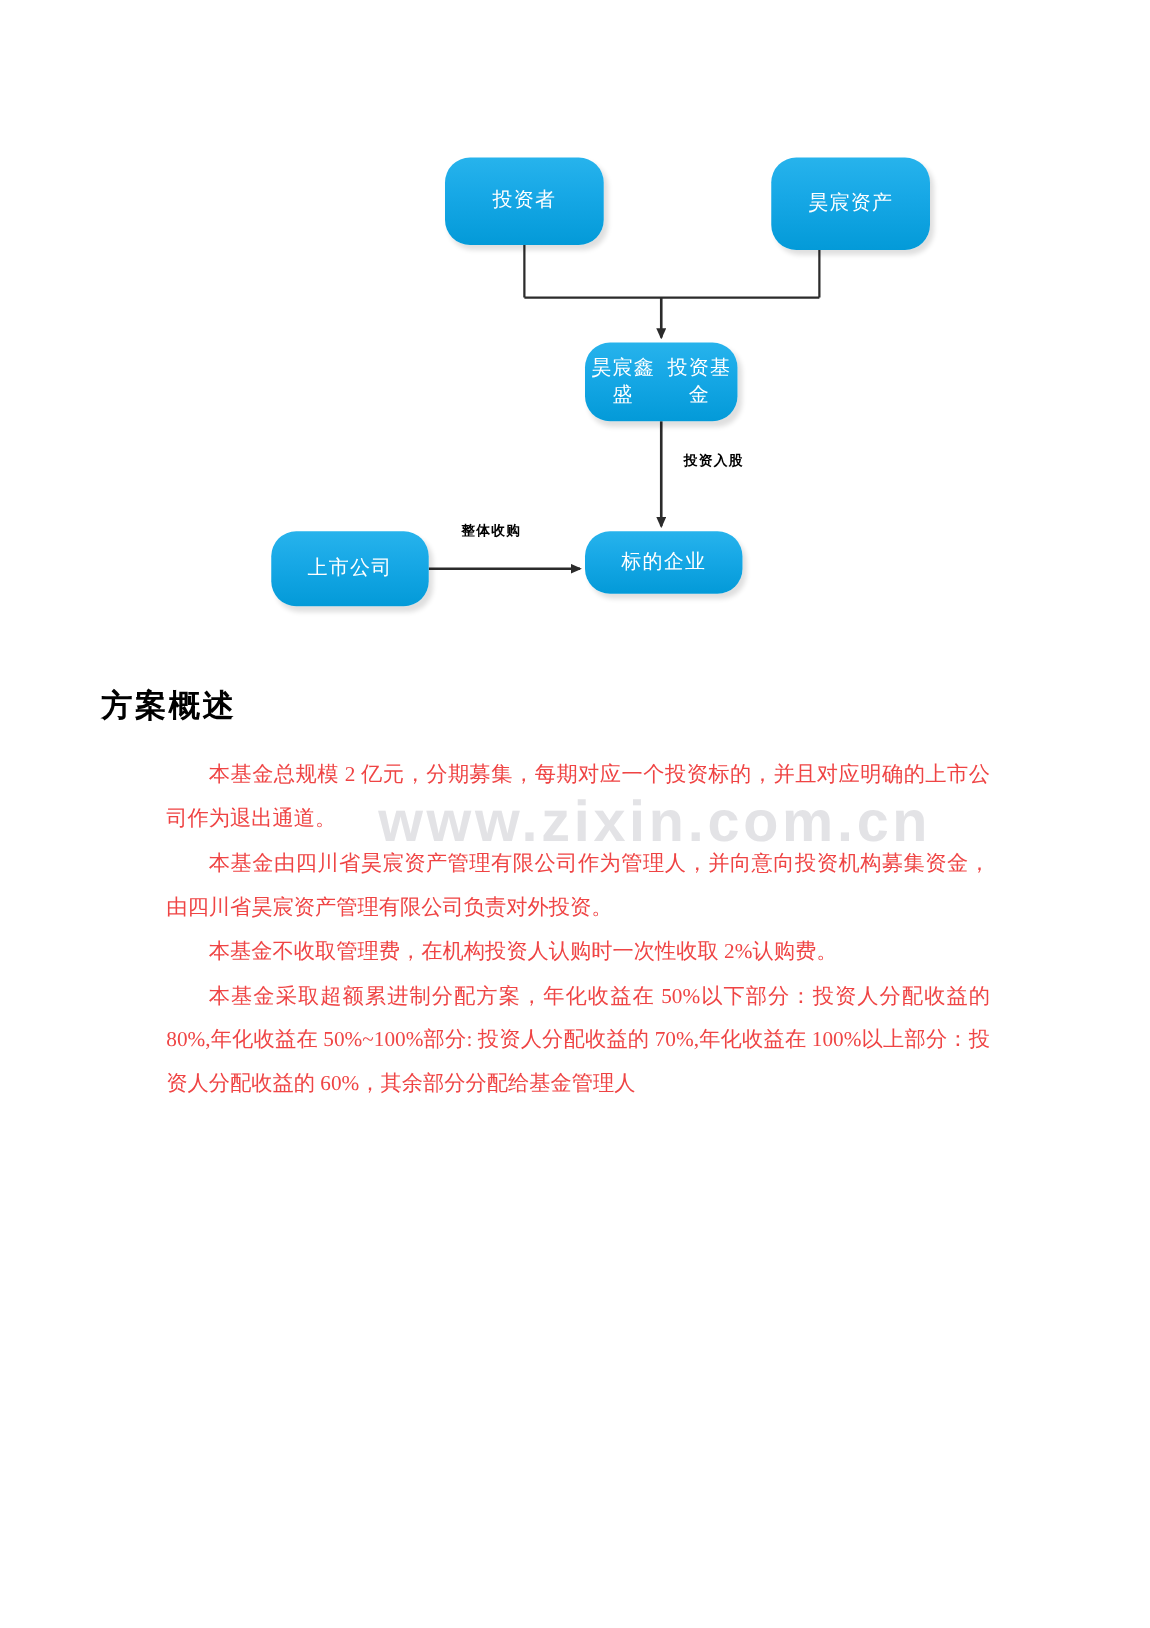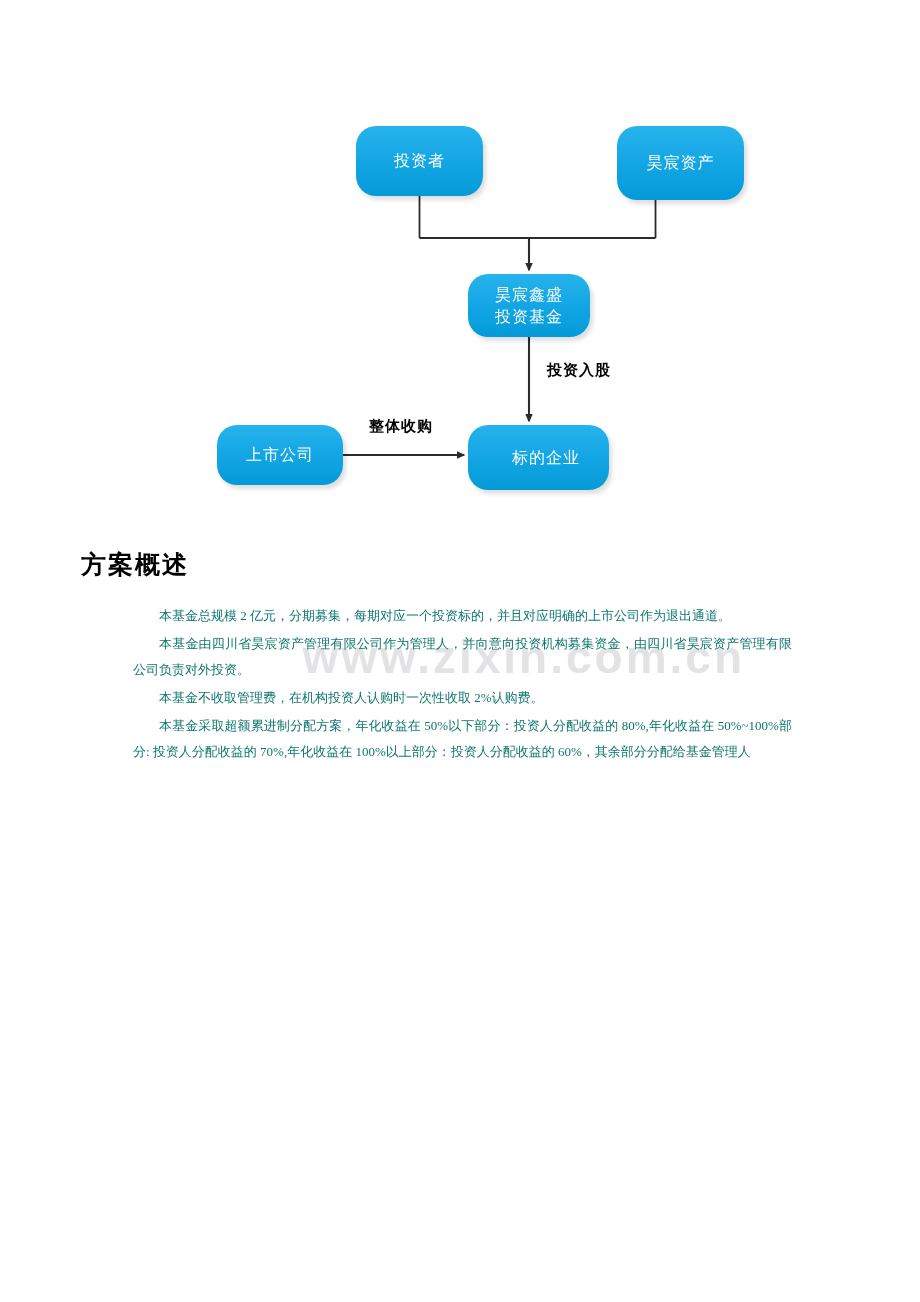--- a/index.html
+++ b/index.html
@@ -34,30 +34,30 @@
     font-family: "Liberation Serif", "DejaVu Serif", serif;
     font-size: 16px;
     letter-spacing: 1px;
     line-height: 1.35;
     background: linear-gradient(180deg, #27b3ec 0%, #17a8e6 42%, #039ad8 100%);
     box-shadow: 3px 4px 4px rgba(0,0,0,0.13);
     border-radius: 20px;
   }
   .node-investor   { left: 356px; top: 126px; width: 127px; height: 70px; }
   .node-haochen    { left: 617px; top: 126px; width: 127px; height: 74px; }
-  .node-fund       { left: 468px; top: 274px; width: 122px; height: 63px; flex-direction: column; }
+  .node-fund       { left: 468px; top: 274px; width: 122px; height: 63px; flex-direction: row; }
   .node-listed     { left: 217px; top: 425px; width: 126px; height: 60px; }
-  .node-target     { left: 468px; top: 425px; width: 126px; height: 65px; padding-left: 15px; }
+  .node-target     { left: 468px; top: 425px; width: 126px; height: 50px; }
 
   .node-fund .line1, .node-fund .line2 { display: block; }
 
   .edge-label {
     position: absolute;
     font-family: "Liberation Serif", "DejaVu Serif", serif;
-    font-size: 15px;
+    font-size: 11px;
     font-weight: bold;
     color: #000000;
     letter-spacing: 1px;
     white-space: nowrap;
   }
   .label-invest  { left: 547px; top: 361px; }
   .label-acquire { left: 369px; top: 417px; }
 
   svg.connectors {
     position: absolute;
@@ -86,25 +86,25 @@
   }
   .body-text {
     margin: 0;
     padding: 22px 128px 0 133px;
     width: 659px;
     box-sizing: content-box;
   }
   .para {
     margin: 0 0 1px 0;
     font-family: "Liberation Serif", "DejaVu Serif", serif;
-    font-size: 13px;
+    font-size: 17px;
     line-height: 2.05;
     text-align: justify;
     text-indent: 2em;
-    color: #0f766e;
+    color: #ef4444;
   }
 
   
   #watermark {
     position: absolute;
     left: 185px;
     top: 630px;
     width: 560px;
     font-family: "Liberation Sans", "DejaVu Sans", sans-serif;
     font-size: 46px;

